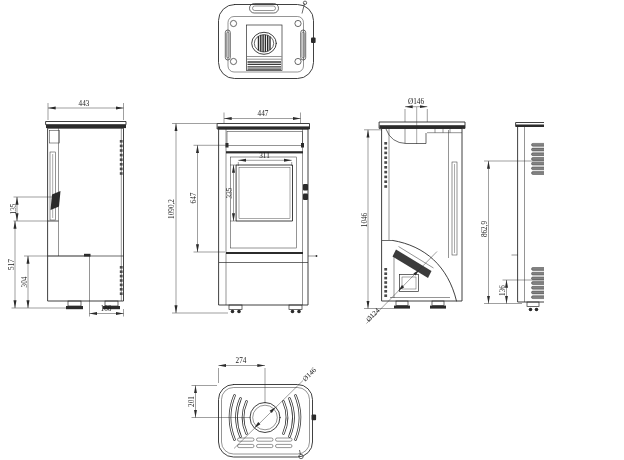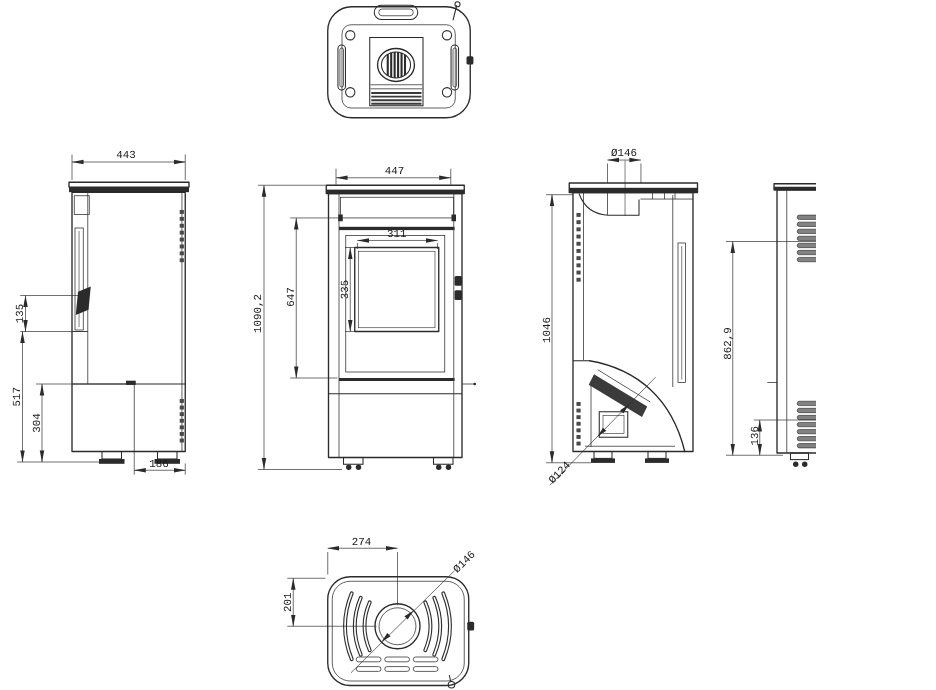--- a/index.html
+++ b/index.html
@@ -1,17 +1,17 @@
 <!DOCTYPE html>
 <html><head>
 <meta charset="utf-8">
 <style>
   html,body{margin:0;padding:0;background:#fff;}
   .stage{width:544px;height:460px;background:#fff;position:relative;overflow:hidden;
-         font-family:Liberation Mono, monospace;border-radius:32px;}
+         font-family:Liberation Serif, serif;border-radius:32px;}
   svg{display:block}
   .ol{fill:none;stroke:#2b2b2b;stroke-width:0.9;stroke-linecap:round;stroke-linejoin:round}
   .ml{fill:none;stroke:#2b2b2b;stroke-width:0.7}
   .tl{fill:none;stroke:#2b2b2b;stroke-width:0.5}
   .hl{fill:none;stroke:#2b2b2b;stroke-width:0.4}
   .dl{fill:none;stroke:#2b2b2b;stroke-width:0.45}
   .fd{fill:#2b2b2b;stroke:none}
   .f3{fill:#3b3b3b;stroke:none}
   .slat{fill:#828282;stroke:#333;stroke-width:0.45}
   .dot{fill:#4a4a4a;stroke:none}

